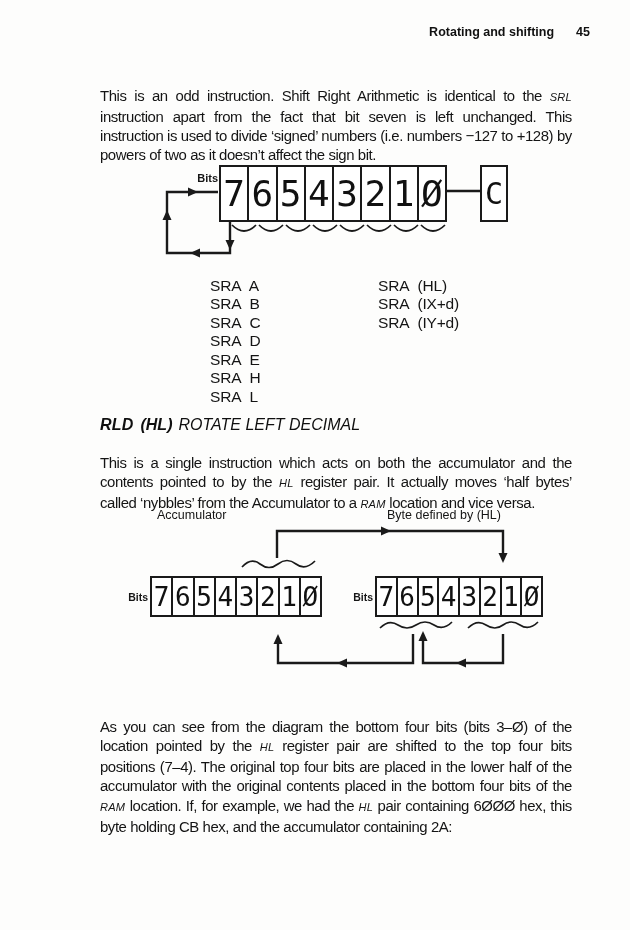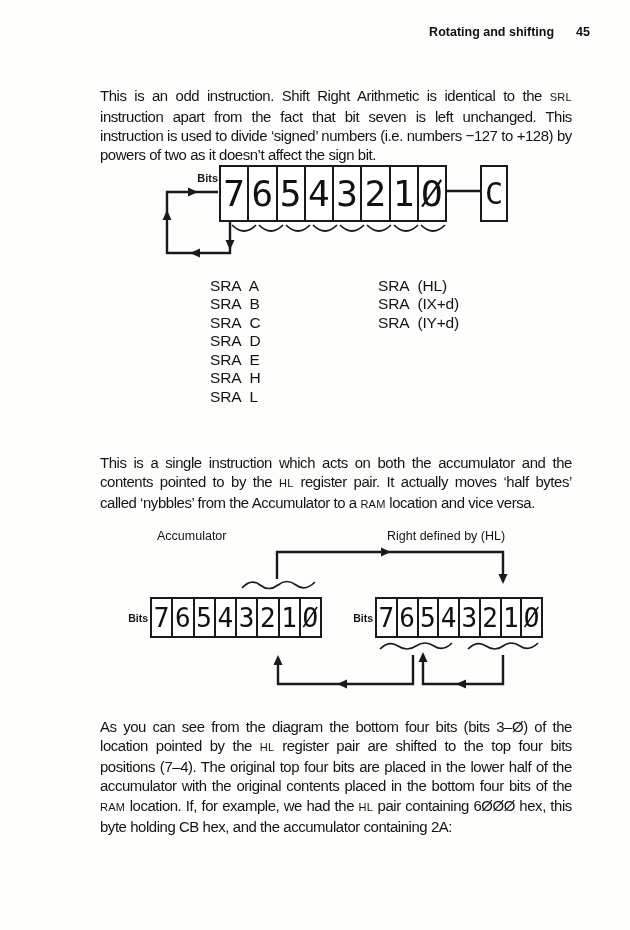--- a/index.html
+++ b/index.html
@@ -20,31 +20,31 @@
 
   
   .para {
     position:absolute; left:100px; width:490px; text-align:justify;
     font-size:15.5px; line-height:19.3px; letter-spacing:-0.45px;
     transform:scaleX(0.963); transform-origin:0 0; color:#141414;
   }
   .p1 { top:70px; }
   .p2 { top:437px; }
   .p3 { top:701px; }
-  .sc { font-size:0.74em; letter-spacing:0.2px; }
+  .sc { font-size:0.74em; letter-spacing:0.2px;font-style:italic; }
 
   
   .ins-col { position:absolute; top:277px; font-size:15.5px; line-height:18.45px; letter-spacing:-0.2px; word-spacing:5px; color:#141414; }
   .col-l { left:210px; }
   .col-r { left:378px; }
 
   
   .diagram { position:absolute; }
   #d1 { left:140px; top:158px; width:390px; height:110px; }
-  #d2 { left:95px;  top:527px; width:475px; height:170px; }
+  #d2 { left:95px;  top:506px; width:475px; height:170px; }
   .dsvg { position:absolute; left:0; top:0; }
 
   .reg { position:absolute; display:flex; box-sizing:border-box; border:2px solid #1a1a1a; background:#fff; }
   .reg .cell {
     flex:1 1 0; display:flex; align-items:center; justify-content:center;
     border-right:2px solid #1a1a1a; font-family:"DejaVu Sans Mono", monospace; color:#111;
   }
   .reg .cell:last-child { border-right:0; }
 
   #d1 .reg  { left:79px;  top:7px;  width:228px; height:57px; font-size:36px; }
@@ -122,20 +122,23 @@
   <div class="ins-col col-l">
     <div>SRA A</div>
     <div>SRA B</div>
     <div>SRA C</div>
     <div>SRA D</div>
     <div>SRA E</div>
     <div>SRA H</div>
     <div>SRA L</div>
   </div>
 
+  <div class="heading h-rld">
+    <span class="mn">RLD</span><span class="op">(HL)</span><span>ROTATE LEFT DECIMAL</span>
+  </div>
   <p class="para p2">
     <span>This is a single instruction which acts on both the accumulator and the contents pointed to by the </span><span class="sc">HL</span><span> register pair. It actually moves ‘half bytes’ called ‘nybbles’ from the Accumulator to a </span><span class="sc">RAM</span><span> location and vice versa.</span>
   </p>
 
   <div class="diagram" id="d2">
     <svg class="dsvg" width="475" height="170" viewBox="0 0 475 170">
       <g stroke="#1a1a1a" stroke-width="2.4" fill="none">
         <polyline points="182,52 182,25 408,25 408,50"></polyline>
       </g>
       <g stroke="#1a1a1a" stroke-width="2.4" fill="none">
@@ -152,21 +155,21 @@
         <polygon points="361,157 371,152.5 371,161.5"></polygon>
         <polygon points="328,125 323.5,135 332.5,135"></polygon>
       </g>
       <g stroke="#1a1a1a" stroke-width="1.7" fill="none">
         <path d="M147,61 q9,-10 18,-3 t18,0 t18,0 t19,-3"></path>
         <path d="M285,122 q9,-9 18,-3 t18,0 t18,0 t18,-3"></path>
         <path d="M373,122 q9,-9 18,-3 t17,0 t17,0 t18,-3"></path>
       </g>
     </svg>
     <div class="dlabel lab-acc">Accumulator</div>
-    <div class="dlabel lab-hl">Right defined by (HL)</div>
+    <div class="dlabel lab-hl">Byte defined by (HL)</div>
     <div class="bits-label bl-acc">Bits</div>
     <div class="bits-label bl-hl">Bits</div>
     <div class="reg acc">
       <div class="cell">7</div>
       <div class="cell">6</div>
       <div class="cell">5</div>
       <div class="cell">4</div>
       <div class="cell">3</div>
       <div class="cell">2</div>
       <div class="cell">1</div>

